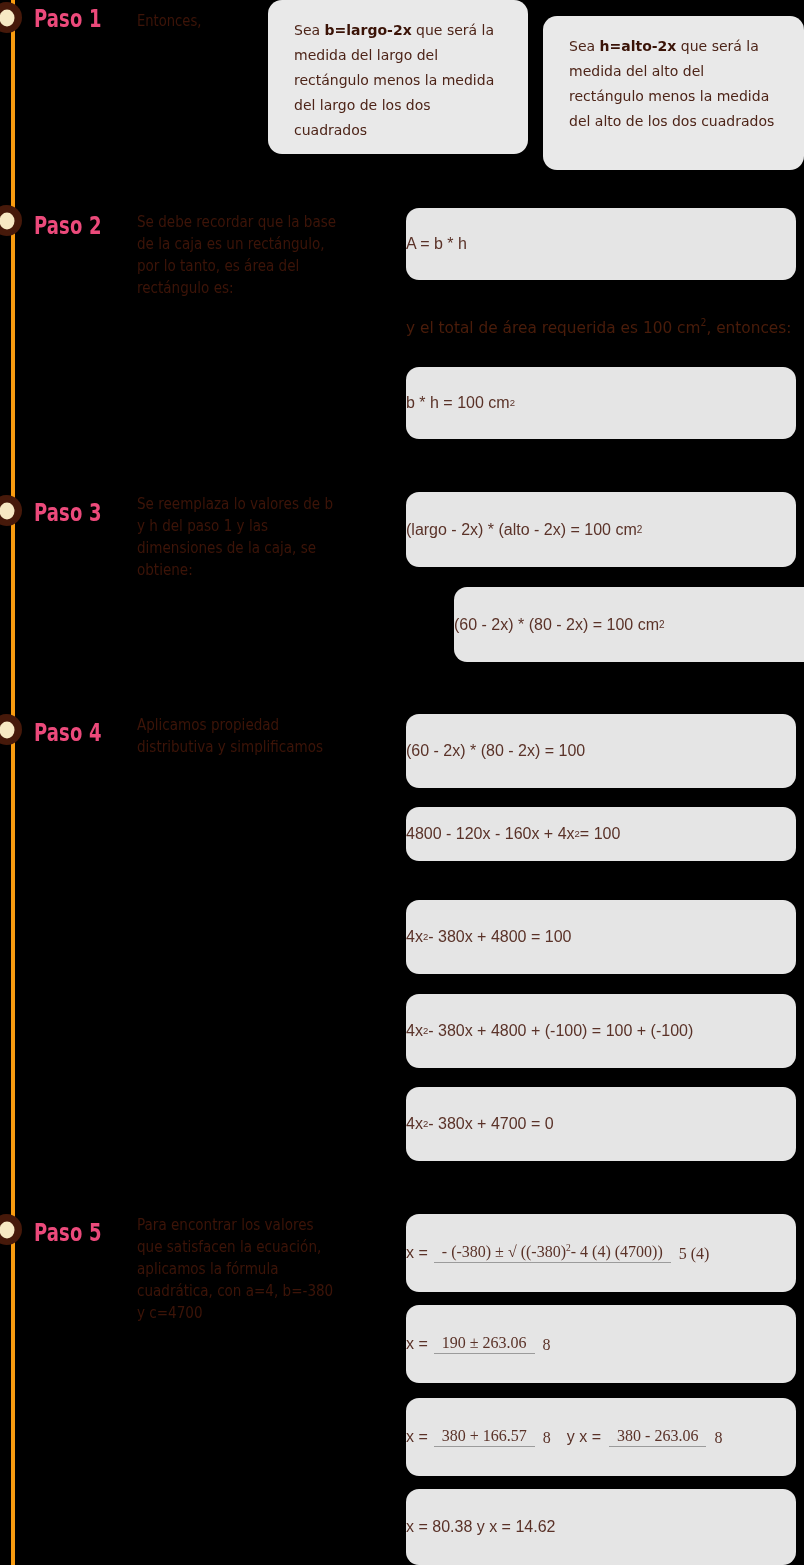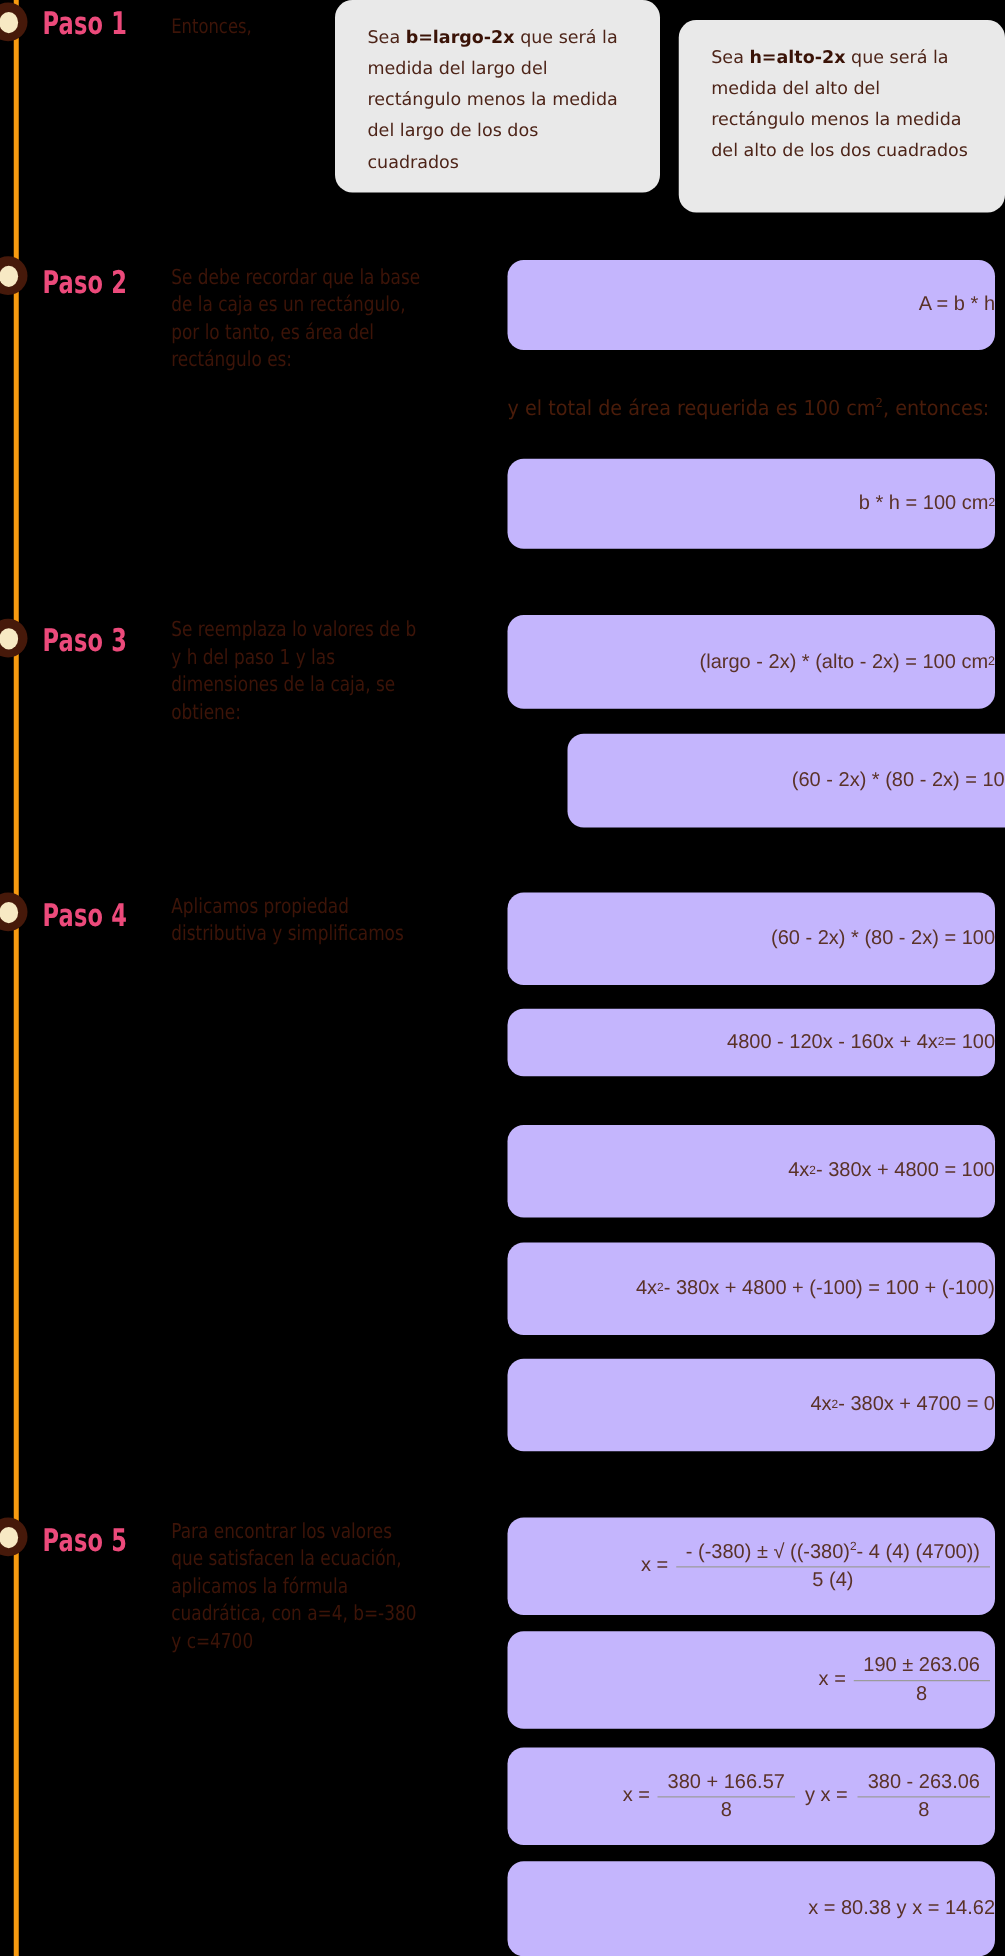--- a/index.html
+++ b/index.html
@@ -86,26 +86,26 @@
     font-size: 14px;
     line-height: 25px;
   }
   .callout b { font-weight: bold; color: #3a1307; }
 
   
   .fbox {
     position: absolute;
     left: 406px;
     width: 390px;
-    background: #c4b5fd;
+    background: #e5e5e5;
     border-radius: 13px;
     box-sizing: border-box;
     display: flex;
     align-items: center;
-    justify-content: flex-end;
+    justify-content: flex-start;
     color: #5a3228;
     font-family: "Liberation Sans", sans-serif;
     font-size: 16px;
   }
   .fbox .math {
     display: inline-flex;
     align-items: center;
     justify-content: center;
     white-space: nowrap;
     line-height: 1.1;
@@ -126,25 +126,26 @@
     font-size: 16.5px;
     white-space: nowrap;
     transform: scaleX(0.93);
     transform-origin: left center;
   }
   .note-line sup { font-size: 10px; }
 
   
   .frac {
     display: inline-flex;
-    flex-direction: column;
+    flex-direction: row;
     align-items: center;
     justify-content: center;
     vertical-align: middle;
     margin: 0 4px;
+    font-family: Liberation Serif, serif;
   }
   .frac .num {
     padding: 0 8px 2px 8px;
     border-bottom: 1.6px solid #9b9b9b;
     white-space: nowrap;
   }
   .frac .den {
     padding: 2px 8px 0 8px;
     white-space: nowrap;
   }
@@ -174,21 +175,21 @@
   <div class="paso-desc" style="top:211px;">Se debe recordar que la base de la caja es un rectángulo, por lo tanto, es área del rectángulo es:</div>
 
   <div class="fbox" style="top:208px; height:72px;">
     <span class="math">A = b * h</span>
   </div>
 
   <div class="note-line" style="top:317px;">
     <span>y el total de área requerida es 100 cm</span><sup>2</sup><span>, entonces:</span>
   </div>
 
-  <div class="fbox" style="top:367px; height:72px;padding-left:32px;">
+  <div class="fbox" style="top:367px; height:72px;">
     <span class="math">
         <span>b * h = 100 cm</span>
         <sup>2</sup>
       </span>
   </div>
 
   <div class="bullet" style="top:495px;"></div>
   <div class="paso-label" style="top:498px;">Paso 3</div>
   <div class="paso-desc" style="top:493px;">Se reemplaza lo valores de b y h del paso 1 y las dimensiones de la caja, se obtiene:</div>
 

